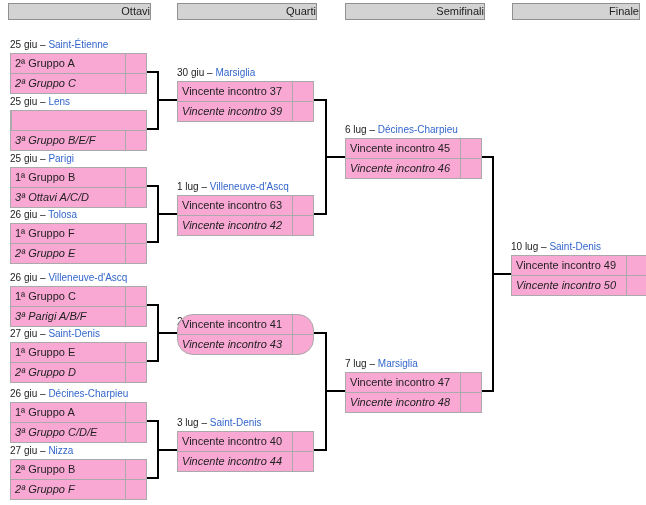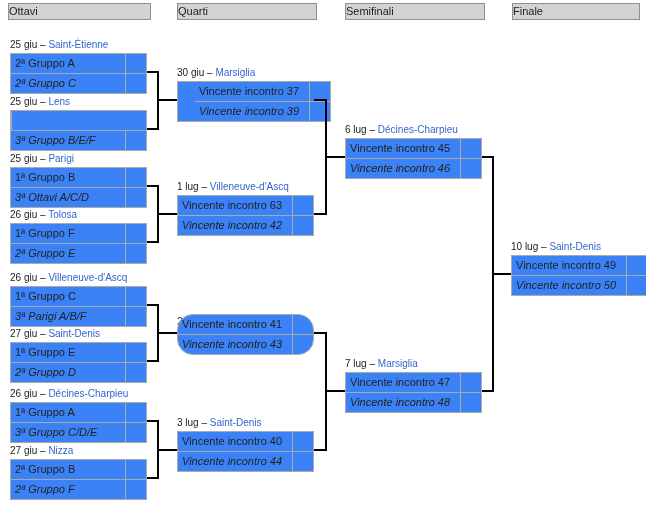--- a/index.html
+++ b/index.html
@@ -3,28 +3,28 @@
 <meta charset="utf-8">
 <style>
   html,body{margin:0;padding:0;background:#ffffff;}
   #stage{
     position:relative;width:646px;height:505px;background:#ffffff;
     font-family:"Liberation Sans","DejaVu Sans",sans-serif;
     color:#222222;overflow:hidden;
   }
   .hdr{
     position:absolute;height:15px;background:#d3d3d3;border:1px solid #909090;
-    font-size:11px;line-height:15px;text-align:left;color:#222;
+    font-size:11px;line-height:15px;text-align:right;color:#222;
   }
   .mlabel{
     position:absolute;font-size:10px;line-height:12px;white-space:nowrap;color:#222;
   }
   .mcity{color:#3366cc;cursor:pointer;text-align:center;}
   .match{
-    position:absolute;width:135px;background:#3b82f6;border:1px solid #aaaaaa;
+    position:absolute;width:135px;background:#f9a8d4;border:1px solid #aaaaaa;
   }
   .row{display:flex;height:19px;}
   .row + .row{border-top:1px solid #aaaaaa;font-style:italic;}
   .team{
     flex:1;font-size:11px;line-height:19px;padding-left:4px;
     white-space:nowrap;overflow:hidden;
   }
   .score{width:20px;border-left:1px solid #aaaaaa;font-size:11px;line-height:19px;text-align:center;}
   .hl{position:absolute;height:2px;background:#000000;}
   .vl{position:absolute;width:2px;background:#000000;}
@@ -128,21 +128,21 @@
         <div class="team">2ª Gruppo B</div>
         <div class="score"></div>
       </div>
     <div class="row">
         <div class="team">2ª Gruppo F</div>
         <div class="score"></div>
       </div>
   </div>
 
   <div class="mlabel" style="left:177px;top:67px;"><span>30 giu –</span> <span class="mcity">Marsiglia</span></div>
-  <div class="match" style="left:177px;top:81px;padding-left:17px;">
+  <div class="match" style="left:177px;top:81px;">
     <div class="row">
         <div class="team">Vincente incontro 37</div>
         <div class="score"></div>
       </div>
     <div class="row">
         <div class="team">Vincente incontro 39</div>
         <div class="score"></div>
       </div>
   </div>
 

